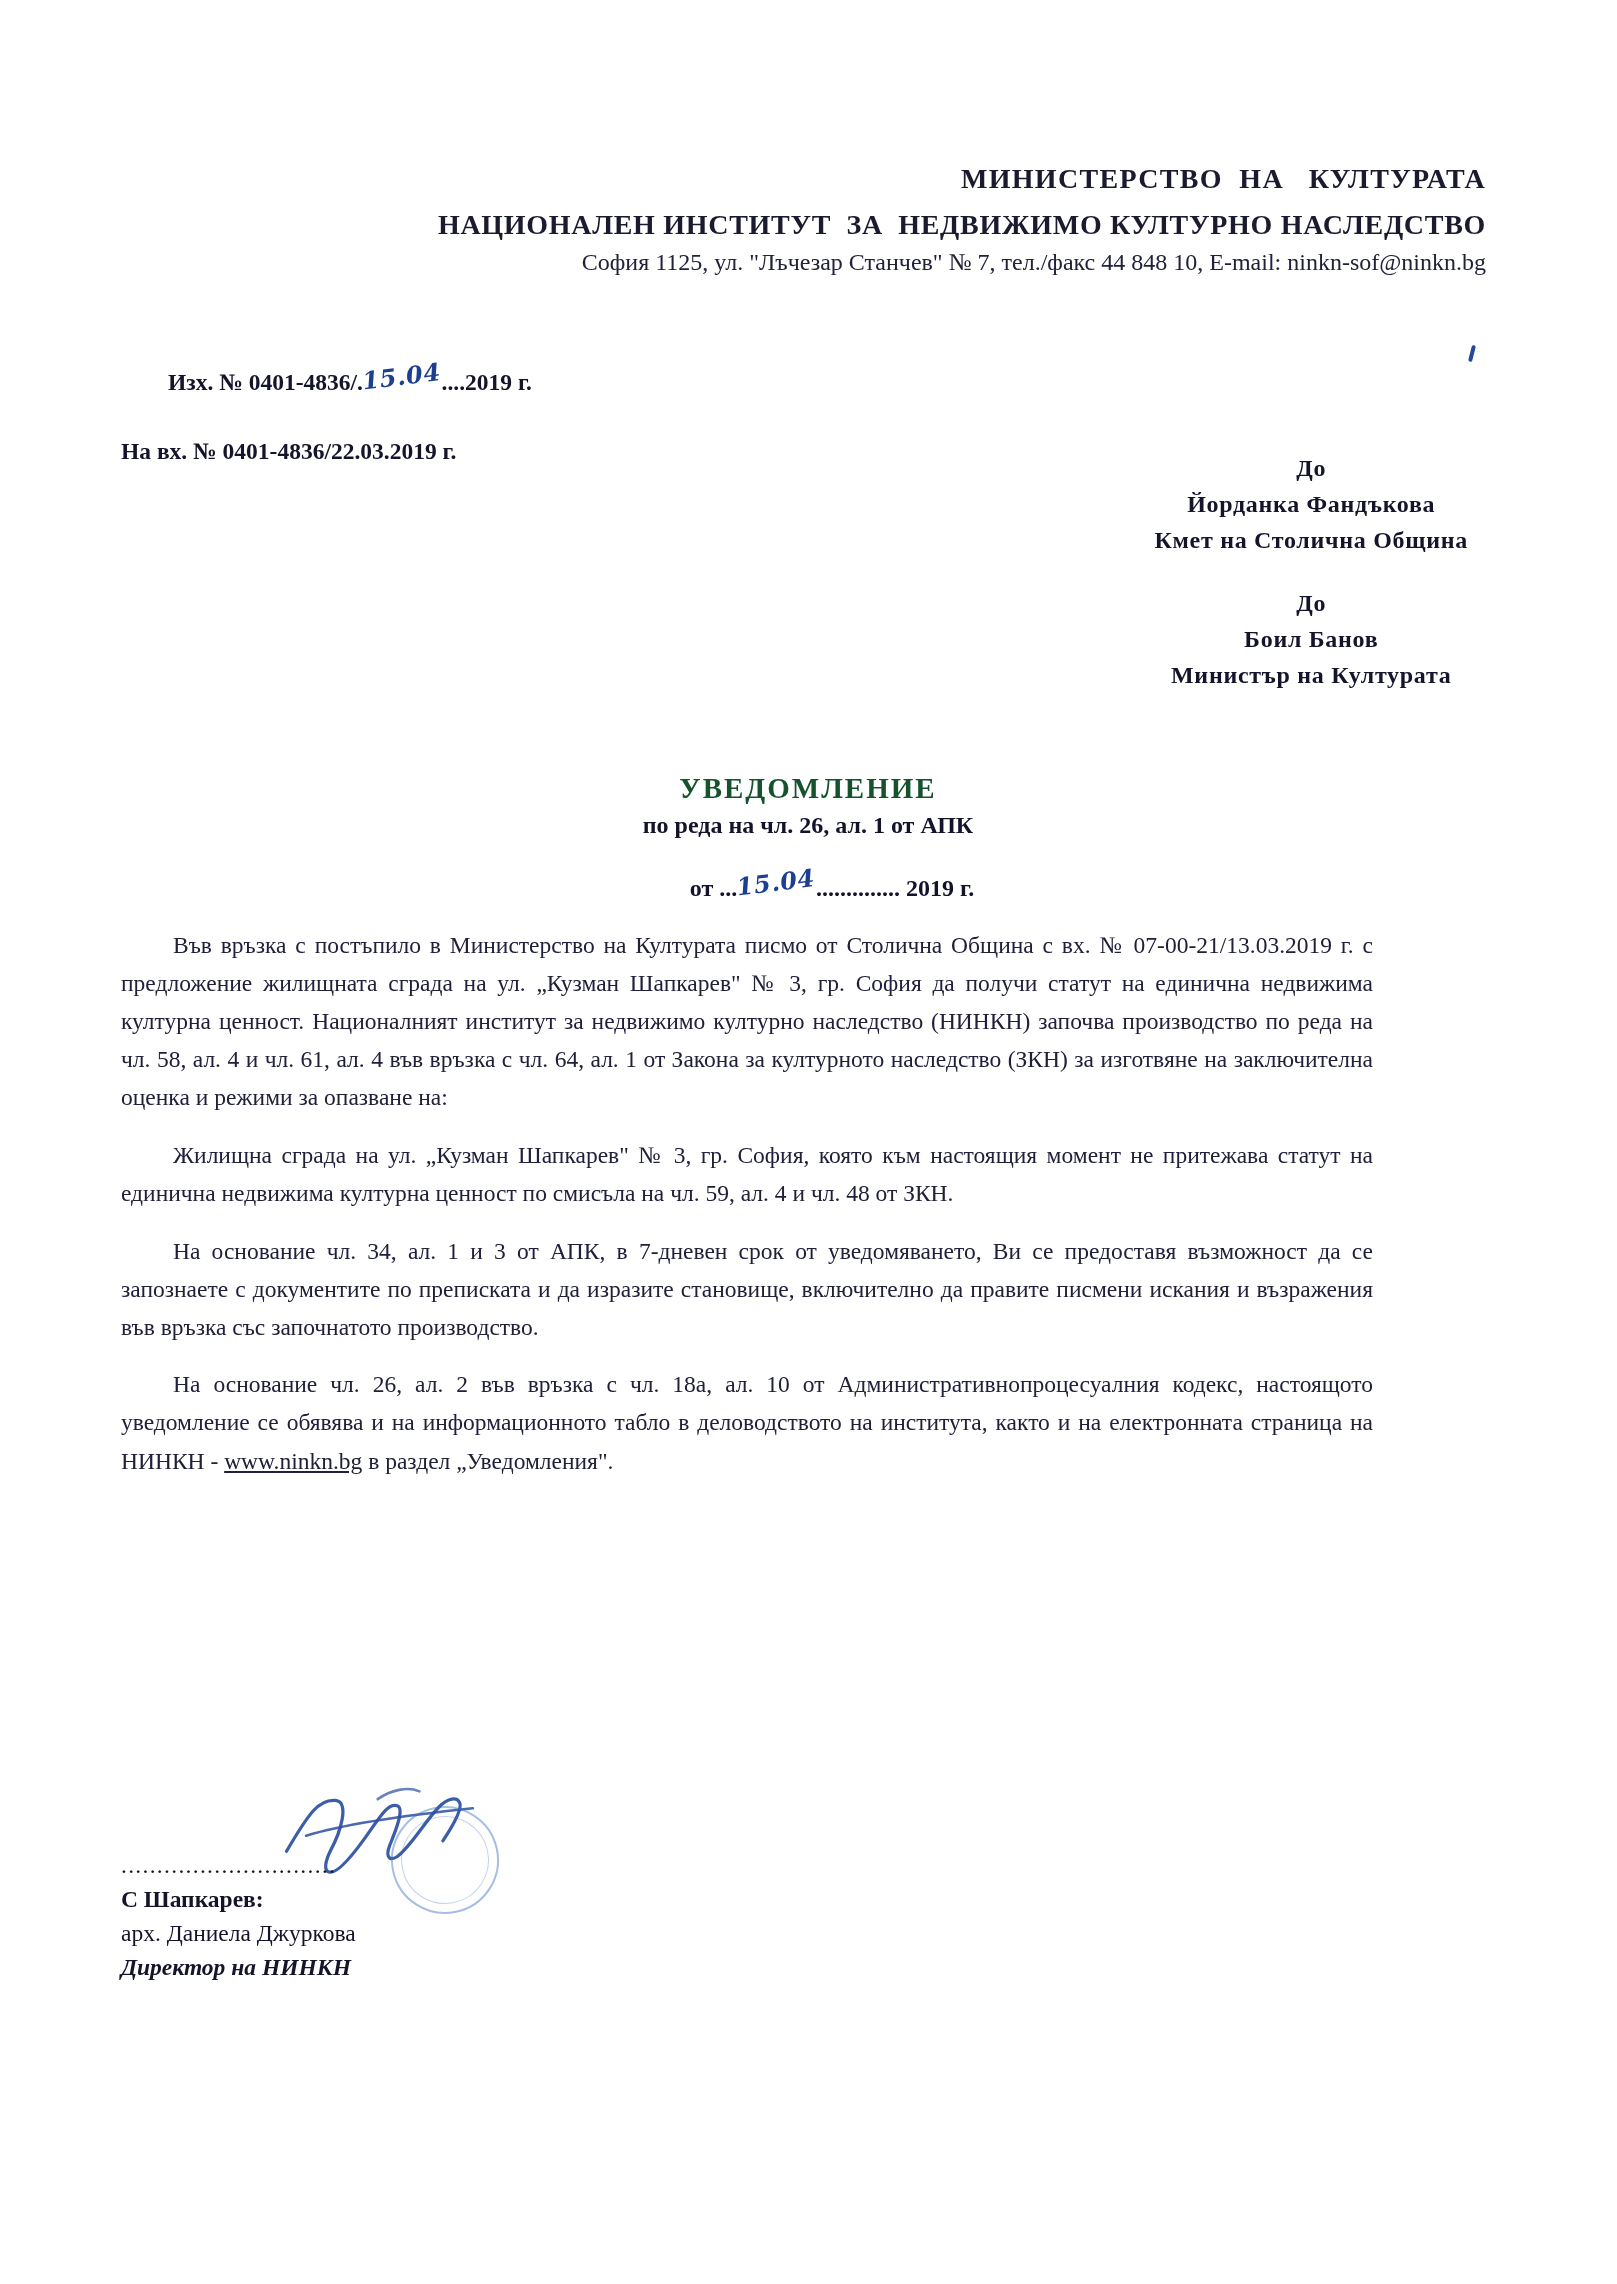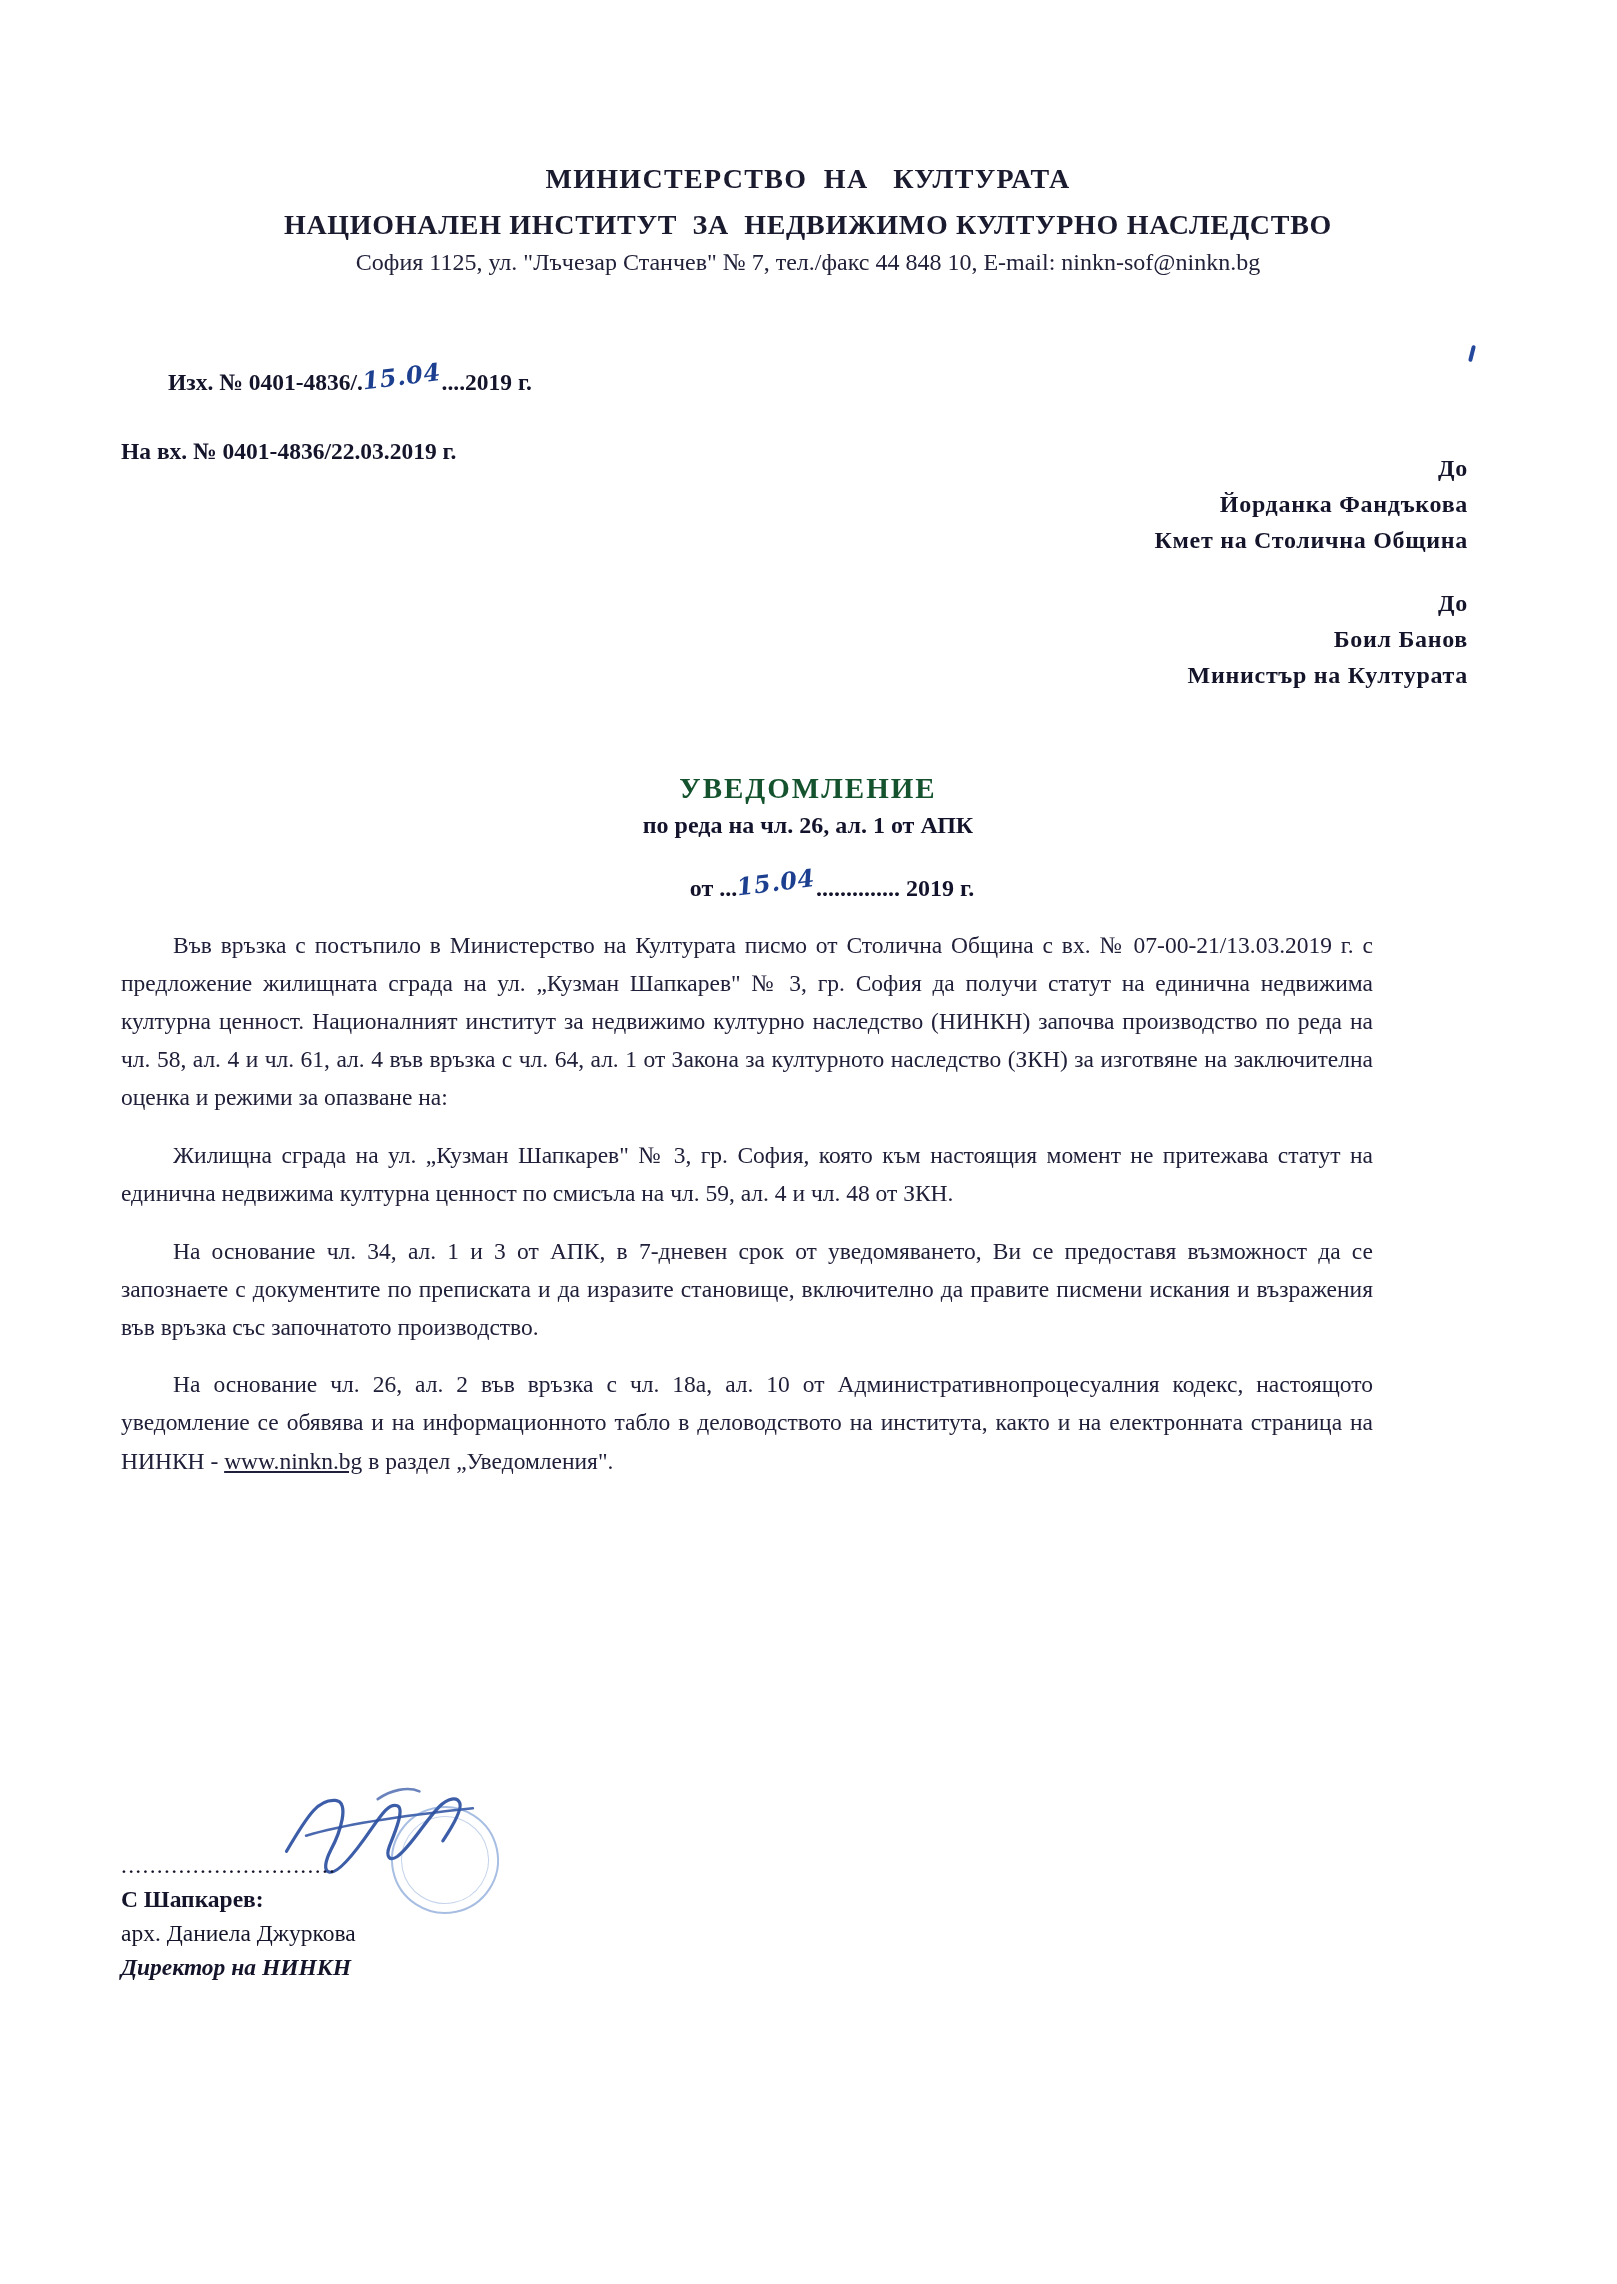--- a/index.html
+++ b/index.html
@@ -26,21 +26,21 @@
     height: 2284px;
     padding: 0;
     box-sizing: border-box;
   }
   
   .letterhead {
     position: absolute;
     left: 130px;
     top: 163px;
     width: 1356px;
-    text-align: center;
+    text-align: right;
   }
   .lh-line1 {
     font-size: 28px;
     font-weight: bold;
     letter-spacing: 1.3px;
     color: #1b1b30;
     white-space: pre;
   }
   .lh-line2 {
     font-size: 28px;
@@ -99,20 +99,21 @@
     right: 150px;
     top: 450px;
     text-align: right;
     font-size: 24px;
     font-weight: bold;
     color: #14142b;
     line-height: 1.5;
   }
   .addr-group {
     margin-bottom: 27px;
+    text-align: center;
   }
   .addr-group:last-child { margin-bottom: 0; }
   .addr-to { letter-spacing: 0.7px; }
   .addr-name { letter-spacing: 0.7px; }
   .addr-role { letter-spacing: 0.7px; }
 
   
   .title-block {
     position: absolute;
     left: 130px;

